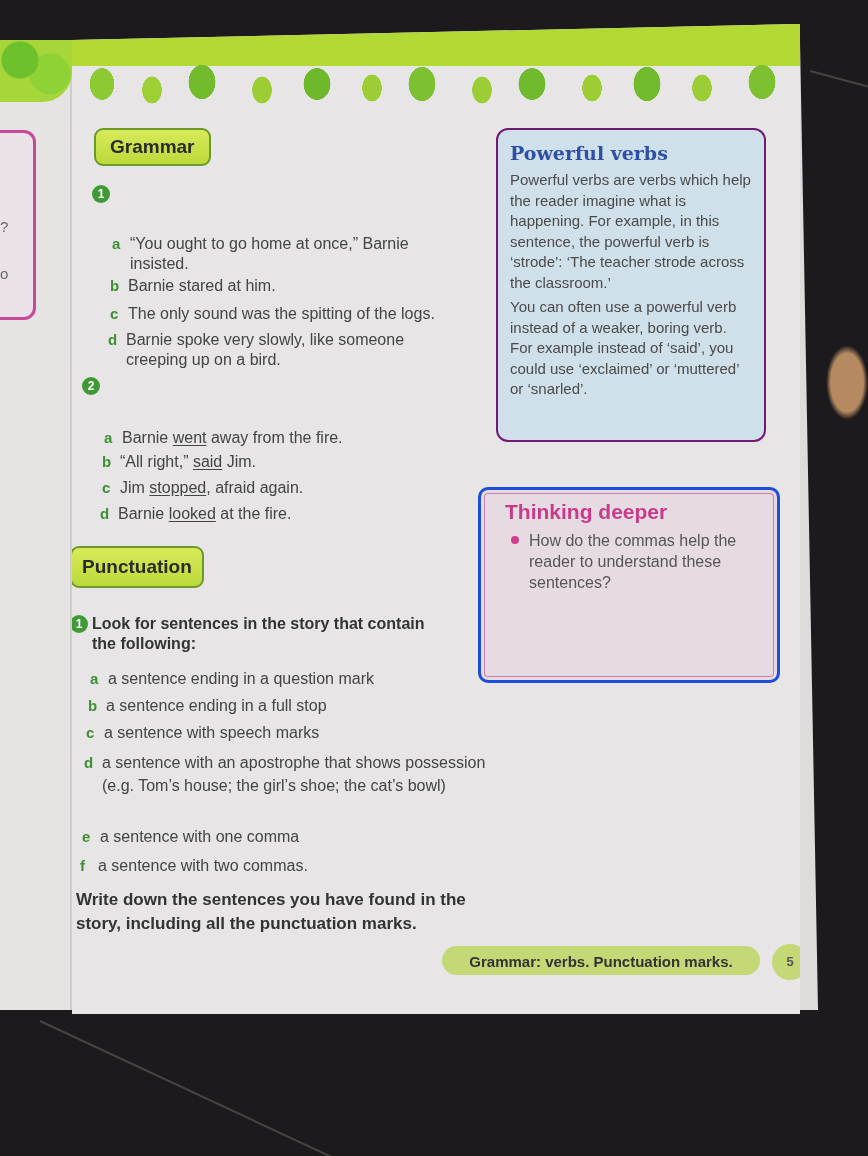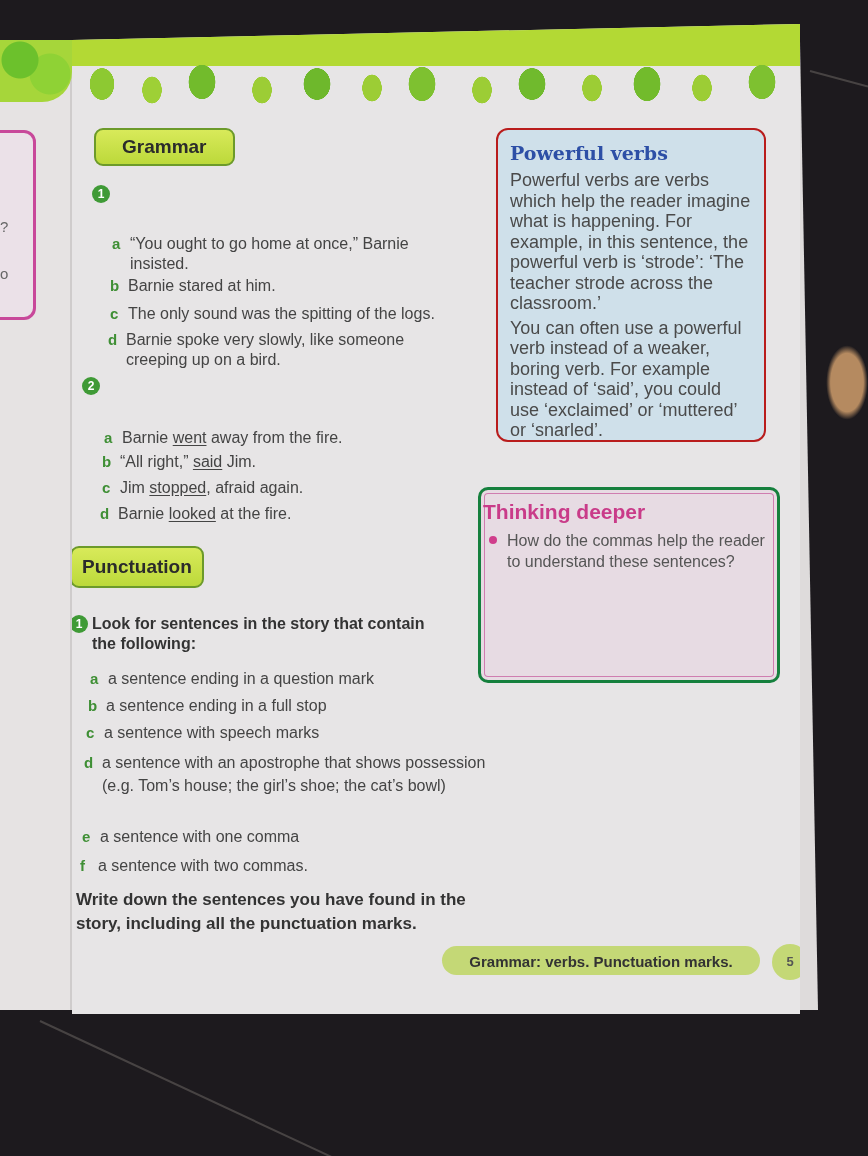--- a/index.html
+++ b/index.html
@@ -58,21 +58,21 @@
   }
 
   .section-tab {
     position: absolute;
     background: linear-gradient(#d8ea5a, #bcd93a);
     border: 2px solid #6c9a2a;
     border-radius: 9px;
     color: #2b2b2b;
     font-weight: bold;
     font-size: 19px;
-    padding: 6px 26px;
+    padding: 6px 14px;
   }
   .q-head {
     position: absolute;
     font-weight: bold; font-size: 16px; color: #333;
     line-height: 20px;
   }
   .q-num {
     display: inline-block; width: 18px; height: 18px; border-radius: 50%;
     background: #3f9a36; color: #fff; font-size: 12px; font-weight: bold;
     text-align: center; line-height: 18px; margin-right: 4px;
@@ -81,33 +81,33 @@
   .item {
     position: absolute; font-size: 16px; color: #444; line-height: 20px;
   }
   .item .letter {
     position: absolute; left: -18px; top: 0; color: #3f8f35; font-weight: bold; font-size: 15px;
   }
   .u { text-decoration: underline; text-underline-offset: 2px; }
 
   .pv-box {
     position: absolute; left: 424px; top: 104px; width: 270px; height: 314px;
-    background: #cfe0ea; border: 2px solid #b91c1c; border-radius: 12px;
+    background: #cfe0ea; border: 2px solid #701a75; border-radius: 12px;
     padding: 12px 12px;
   }
   .pv-title {
     font-family: "DejaVu Serif", serif; font-weight: bold; font-size: 19px;
     color: #2d4fa6; margin-bottom: 6px;
   }
-  .pv-para { font-size: 18px; line-height: 20.5px; color: #4a4a4a; margin-bottom: 4px; }
+  .pv-para { font-size: 15px; line-height: 20.5px; color: #4a4a4a; margin-bottom: 4px; }
 
   .td-box {
     position: absolute; left: 406px; top: 463px; width: 302px; height: 196px;
-    background: #e7dbe3; border: 3px solid #15803d; border-radius: 10px;
-    padding: 10px 2px;
+    background: #e7dbe3; border: 3px solid #1d4ed8; border-radius: 10px;
+    padding: 10px 24px;
     box-shadow: inset 0 0 0 3px #e7dbe3, inset 0 0 0 4px #cf7db0;
   }
   .td-title { font-size: 21px; font-weight: bold; color: #c93b89; margin-bottom: 6px; }
   .td-item { position: relative; padding-left: 24px; font-size: 16px; line-height: 21px; color: #555; margin-bottom: 5px; }
   .td-item .bullet {
     position: absolute; left: 6px; top: 6px; width: 8px; height: 8px; border-radius: 50%; background: #d03e8c;
   }
 
   .footer-pill {
     position: absolute; left: 370px; top: 922px; width: 318px; height: 29px;

